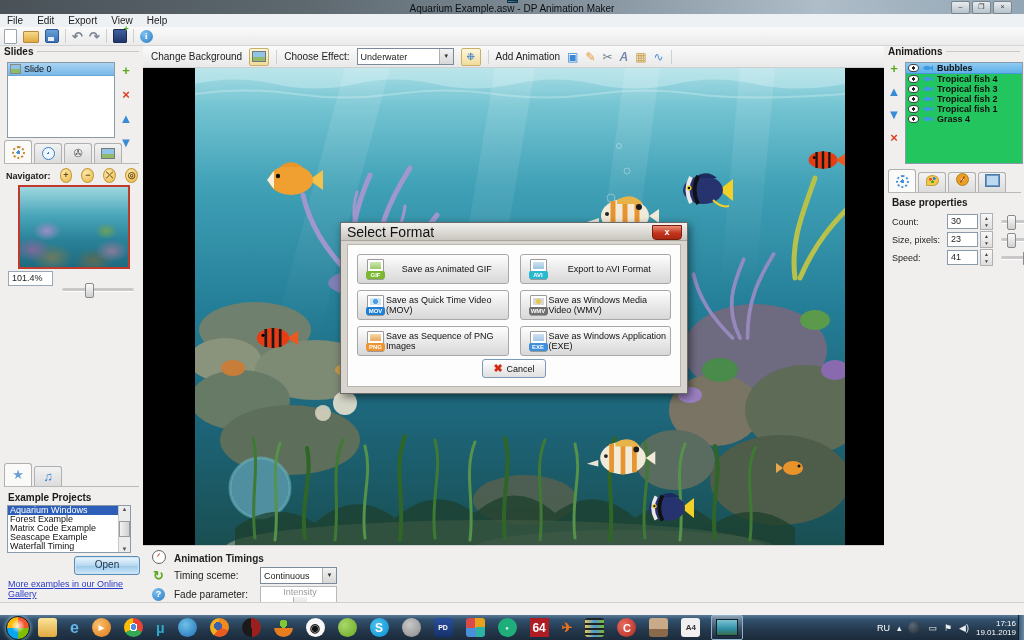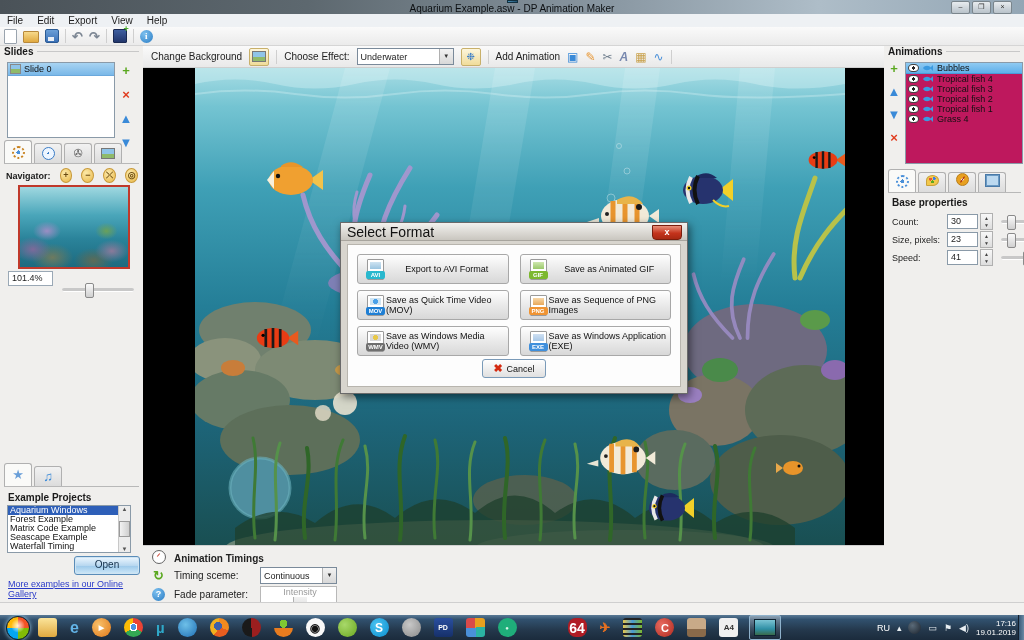--- a/index.html
+++ b/index.html
@@ -124,21 +124,21 @@
   #current-app{width:30px;height:23px;margin-left:11px;border:1px solid #8fb2cc;border-radius:2px;background:linear-gradient(rgba(255,255,255,.35),rgba(255,255,255,.12) 50%,rgba(0,0,0,.08));display:flex;align-items:center;justify-content:center;}
   #current-app .mini-aq{width:20px;height:15px;background:linear-gradient(180deg,#7cc4d4 0%,#2f8fa5 60%,#3a6b4a 100%);border:1px solid #0e2230;}
   #tray{position:absolute;right:8px;top:615px;height:25px;display:flex;align-items:center;gap:7px;color:#fff;font-size:9px;}
   .tray-ic{color:#e8eef2;font-size:9px;}
   #tray-clock{text-align:right;font-size:8px;line-height:9px;color:#fff;}
   #show-desktop{position:absolute;right:0;top:615px;width:5px;height:25px;background:linear-gradient(90deg,#3a5a78,#6a8aa5);border-left:1px solid #14202e;}
 
   
   #rightpanel{left:884px;top:46px;width:140px;height:556px;background:#f0efed;}
   #anim-btns{left:2px;top:16px;display:flex;flex-direction:column;gap:10px;}
-  #anim-list{left:21px;top:16px;width:116px;height:100px;background:#be185d;border:1px solid #8a9aa8;font-size:9px;}
+  #anim-list{left:21px;top:16px;width:116px;height:100px;background:#22c55e;border:1px solid #8a9aa8;font-size:9px;font-weight:bold;}
   .anim-row{height:10px;display:flex;align-items:center;gap:3px;padding-left:2px;color:#111;}
   .anim-row.sel{background:linear-gradient(#8fcaf2,#5fb0ea);border-bottom:1px solid #4a9ad8;}
   .eye-ic{width:9px;height:6px;border:1px solid #444;border-radius:50% / 60%;background:radial-gradient(circle,#222 1.5px,#fff 1.6px);}
   #right-tabs{left:4px;top:122px;width:133px;}
   .pal-ic{display:inline-block;width:11px;height:9px;background:radial-gradient(circle at 30% 35%,#e8533a 1.5px,transparent 1.6px),radial-gradient(circle at 65% 30%,#3a7de8 1.5px,transparent 1.6px),radial-gradient(circle at 50% 65%,#5aa81f 1.5px,transparent 1.6px),#f2c84b;border:1px solid #c8a03a;border-radius:50% 50% 50% 10%;}
   .compass-ic{display:inline-block;width:11px;height:11px;border-radius:50%;background:radial-gradient(circle at 50% 50%,#fff 1px,#e8a020 1.5px);border:1px solid #b87d18;position:relative;}
   .compass-ic:after{content:"";position:absolute;left:5px;top:2px;width:1px;height:7px;background:#a82810;transform:rotate(35deg);}
   .transform-ic{display:inline-block;width:11px;height:9px;background:#bcd9f0;border:1px solid #6a9ac4;box-shadow:-2px -2px 0 -1px #4a7aa8,2px 2px 0 -1px #4a7aa8,2px -2px 0 -1px #4a7aa8,-2px 2px 0 -1px #4a7aa8;}
   #bp-title{left:8px;top:151px;}
   .bp-row{position:absolute;display:flex;align-items:center;font-size:9px;color:#222;}
@@ -428,52 +428,52 @@
 
   <div id="dialog" class="abs">
     <div id="dlg-title">
       <span>Select Format</span>
     </div>
     <div id="dlg-close">x</div>
     <div id="dlg-body">
       <div id="dlg-grid">
         <div class="fmt-btn">
           <span class="file-icon">
+              <span class="mini" style="background:linear-gradient(#cfe8b0,#9ac86a)"></span>
+              <span class="ext" style="background: rgb(124, 184, 47);">GIF</span>
+            </span>
+          <span>Save as Animated GIF</span>
+        </div>
+        <div class="fmt-btn">
+          <span class="file-icon">
               <span class="mini"></span>
               <span class="ext" style="background: rgb(41, 184, 206);">AVI</span>
             </span>
           <span>Export to AVI Format</span>
-        </div>
-        <div class="fmt-btn">
-          <span class="file-icon">
-              <span class="mini" style="background:linear-gradient(#cfe8b0,#9ac86a)"></span>
-              <span class="ext" style="background: rgb(124, 184, 47);">GIF</span>
-            </span>
-          <span>Save as Animated GIF</span>
         </div>
         <div class="fmt-btn">
           <span class="file-icon">
               <span class="mini" style="background:radial-gradient(circle,#4aa0e8 40%,#cfe4f2 41%)"></span>
               <span class="ext" style="background: rgb(31, 127, 212);">MOV</span>
             </span>
           <span>Save as Quick Time Video (MOV)</span>
         </div>
         <div class="fmt-btn">
           <span class="file-icon">
+              <span class="mini" style="background:radial-gradient(circle,#e8c84a 40%,#d8d8d8 41%)"></span>
+              <span class="ext" style="background: rgb(111, 111, 111);">WMV</span>
+            </span>
+          <span>Save as Windows Media Video (WMV)</span>
+        </div>
+        <div class="fmt-btn">
+          <span class="file-icon">
               <span class="mini" style="background:linear-gradient(#f8d8a8,#e8a85a)"></span>
               <span class="ext" style="background: rgb(240, 148, 51);">PNG</span>
             </span>
           <span>Save as Sequence of PNG Images</span>
-        </div>
-        <div class="fmt-btn">
-          <span class="file-icon">
-              <span class="mini" style="background:radial-gradient(circle,#e8c84a 40%,#d8d8d8 41%)"></span>
-              <span class="ext" style="background: rgb(111, 111, 111);">WMV</span>
-            </span>
-          <span>Save as Windows Media Video (WMV)</span>
         </div>
         <div class="fmt-btn">
           <span class="file-icon">
               <span class="mini" style="background:linear-gradient(#cfe0f2,#a8c8e8)"></span>
               <span class="ext" style="background: rgb(63, 143, 220);">EXE</span>
             </span>
           <span>Save as Windows Application (EXE)</span>
         </div>
       </div>
       <div id="cancel-btn">
@@ -611,21 +611,21 @@
         <span class="tb-ic" style="background: radial-gradient(circle at 42% 42%, rgb(63, 95, 168) 4px, transparent 4px), conic-gradient(rgb(242, 138, 31) 0deg, rgb(242, 138, 31) 30%, rgb(232, 93, 31) 30%, rgb(232, 93, 31) 60%, rgb(242, 176, 31) 60%, rgb(242, 176, 31) 100%); color: rgb(255, 255, 255); font-size: 10px; border-radius: 50%;"></span>
         <span class="tb-ic" style="background: conic-gradient(rgb(156, 31, 31) 0deg, rgb(156, 31, 31) 50%, rgb(26, 26, 26) 50%, rgb(26, 26, 26) 100%); color: rgb(255, 255, 255); font-size: 10px; border-radius: 50%;"></span>
         <span class="tb-ic" style="background: radial-gradient(circle at 50% 30%, rgb(127, 200, 50) 4px, transparent 4px), linear-gradient(transparent 55%, rgb(232, 124, 31) 55%); color: rgb(255, 255, 255); font-size: 10px; border-radius: 50%;"></span>
         <span class="tb-ic" style="background: rgb(248, 248, 248); color: rgb(17, 17, 17); font-size: 12px; border-radius: 50%;">◉</span>
         <span class="tb-ic" style="background: radial-gradient(circle at 35% 35%, rgb(168, 216, 106), rgb(106, 168, 31)); color: rgb(255, 255, 255); font-size: 10px; border-radius: 50%;"></span>
         <span class="tb-ic" style="background: radial-gradient(circle at 35% 35%, rgb(74, 194, 240), rgb(10, 143, 208)); color: rgb(255, 255, 255); font-size: 12px; border-radius: 50%;">S</span>
         <span class="tb-ic" style="background: radial-gradient(circle at 40% 35%, rgb(200, 200, 200), rgb(138, 138, 138)); color: rgb(255, 255, 255); font-size: 10px; border-radius: 50%;"></span>
         <span class="tb-ic" style="background: linear-gradient(rgb(42, 79, 159), rgb(22, 48, 106)); color: rgb(255, 255, 255); font-size: 7px; border-radius: 3px;">PD</span>
         <span class="tb-ic" style="background: conic-gradient(rgb(232, 160, 31) 0deg, rgb(232, 160, 31) 25%, rgb(43, 179, 163) 25%, rgb(43, 179, 163) 50%, rgb(74, 144, 217) 50%, rgb(74, 144, 217) 75%, rgb(217, 74, 74) 75%, rgb(217, 74, 74) 100%); color: rgb(255, 255, 255); font-size: 10px; border-radius: 3px;"></span>
         <span class="tb-ic" style="background: rgb(31, 174, 122); color: rgb(216, 245, 232); font-size: 6px; border-radius: 50%;">●</span>
-        <span class="tb-ic" style="background: rgb(176, 28, 36); color: rgb(255, 255, 255); font-size: 14px; border-radius: 8px; margin-left: 38px;">64</span>
+        <span class="tb-ic" style="background: rgb(176, 28, 36); color: rgb(255, 255, 255); font-size: 12px; border-radius: 0;">64</span>
         <span class="tb-ic" style="background: transparent; color: rgb(232, 112, 31); font-size: 13px; width: auto;">✈</span>
         <span class="tb-ic" style="background: repeating-linear-gradient(rgb(34, 34, 34) 0px, rgb(34, 34, 34) 2px, transparent 2px, transparent 5px), linear-gradient(90deg, rgb(232, 200, 74), rgb(74, 154, 212), rgb(124, 184, 47)); color: rgb(255, 255, 255); font-size: 10px; border-radius: 3px;"></span>
         <span class="tb-ic" style="background: radial-gradient(circle at 35% 35%, rgb(232, 106, 95), rgb(176, 42, 31)); color: rgb(255, 255, 255); font-size: 11px; border-radius: 50%;">C</span>
         <span class="tb-ic" style="background: linear-gradient(rgb(200, 170, 136) 60%, rgb(138, 106, 74) 60%); color: rgb(255, 255, 255); font-size: 10px; border-radius: 3px;"></span>
         <span class="tb-ic" style="background: rgb(240, 240, 240); color: rgb(51, 51, 51); font-size: 8px; border-radius: 3px;">A4</span>
       </div>
     <div id="current-app">
       <div class="mini-aq"></div>
     </div>
   </div>

